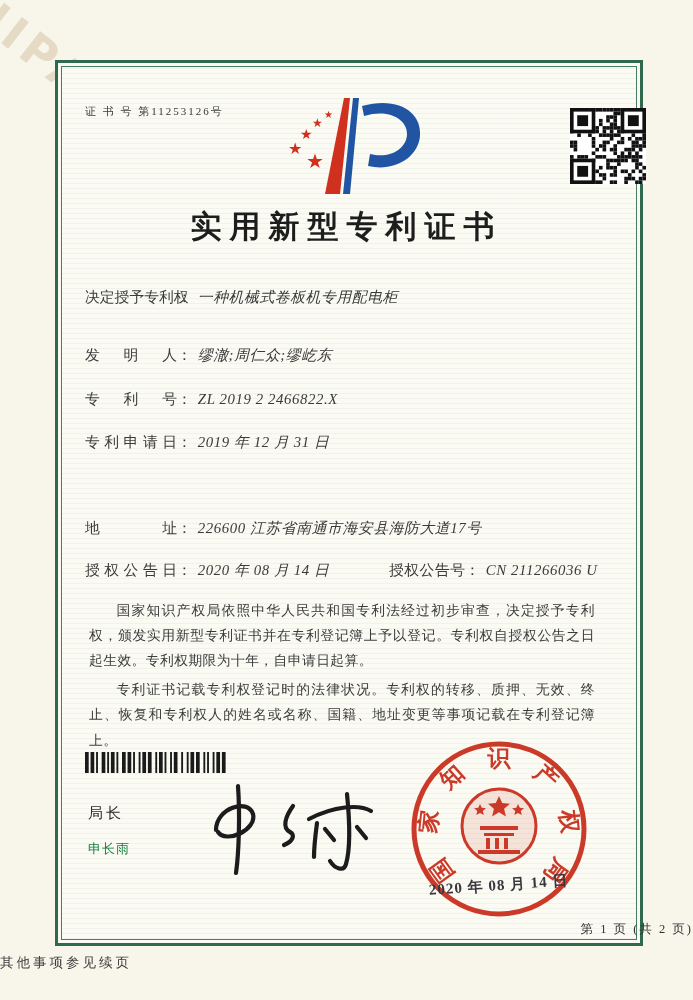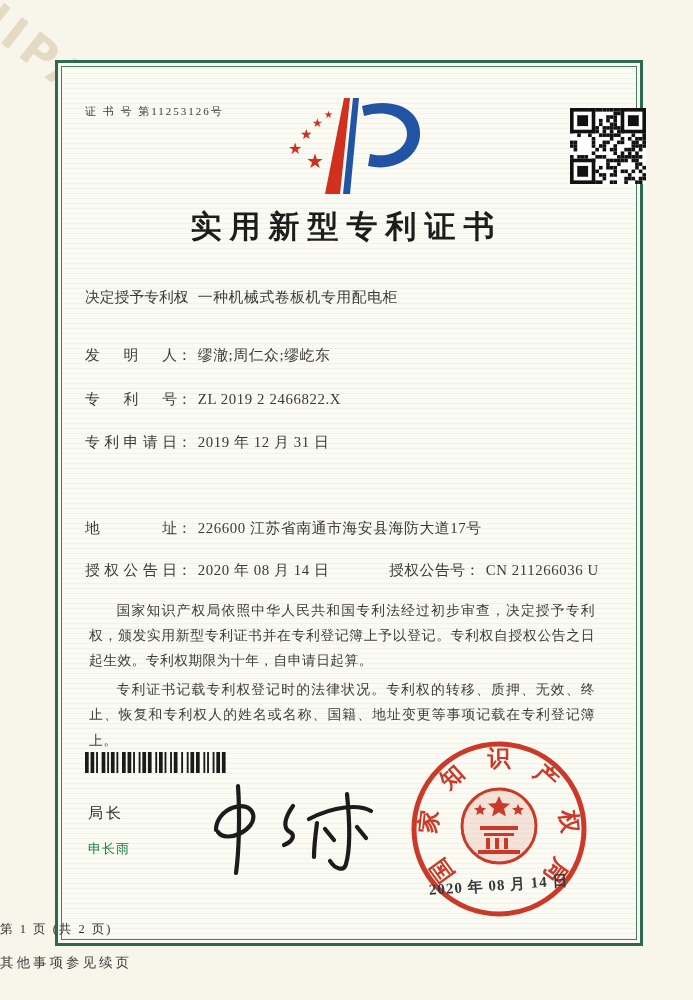--- a/index.html
+++ b/index.html
@@ -19,32 +19,32 @@
            repeating-linear-gradient(180deg, rgba(140,180,160,0.10) 0 1px, rgba(255,255,255,0) 1px 5px),
            #fbfaf3;}
   .cert-number{position:absolute;left:85px;top:104px;font-size:11px;letter-spacing:2px;color:#3a3a3a;}
   .qr{position:absolute;left:570px;top:108px;width:76px;height:76px;}
   .logo{position:absolute;left:280px;top:96px;width:155px;height:102px;}
   .title{position:absolute;left:0;width:693px;top:206px;text-align:center;
          font-size:31px;font-weight:bold;letter-spacing:8px;color:#1d1d1d;}
   .row{position:absolute;left:85px;width:520px;font-size:14.8px;color:#3a3a3a;white-space:nowrap;}
   .flabel{display:inline-block;width:92px;text-align:justify;text-align-last:justify;vertical-align:top;}
   .fcolon{display:inline-block;margin-right:6px;}
-  .fvalue{letter-spacing:0.6px;}
+  .fvalue{letter-spacing:0.6px;font-style:italic;}
   .grant-pair2{position:absolute;left:304px;top:0;}
   .grant-pair2 .flabel{width:76px;}
   .body-text{position:absolute;left:85px;top:594px;width:514px;font-size:13.8px;line-height:1.82;
              text-align:justify;color:#3c3c3c;letter-spacing:0.4px;}
   .body-text p{margin:4px;text-indent:2em;}
   .barcode{position:absolute;left:85px;top:752px;width:198px;height:21px;}
   .director-title{position:absolute;left:88px;top:804px;font-size:15px;letter-spacing:3px;color:#2b2b2b;}
   .director-name{position:absolute;left:88px;top:840px;font-size:13px;letter-spacing:1px;color:#15803d;}
   .signature{position:absolute;left:196px;top:776px;width:186px;height:102px;}
   .seal{position:absolute;left:408px;top:738px;width:182px;height:182px;opacity:0.94;}
-  .page-info{position:absolute;left:0;width:642px;top:921px;text-align:left;font-size:12.5px;
+  .page-info{position:absolute;left:0;width:693px;top:921px;text-align:right;font-size:12.5px;
              letter-spacing:2px;color:#333;}
   .footer-note{position:absolute;left:0;width:693px;top:954px;font-size:13.5px;
                letter-spacing:3px;color:#3d3d3d;}
 </style>
 </head>
 <body>
 
 <div class="page">
 
   <div class="wm wm1">CNIPA</div>

